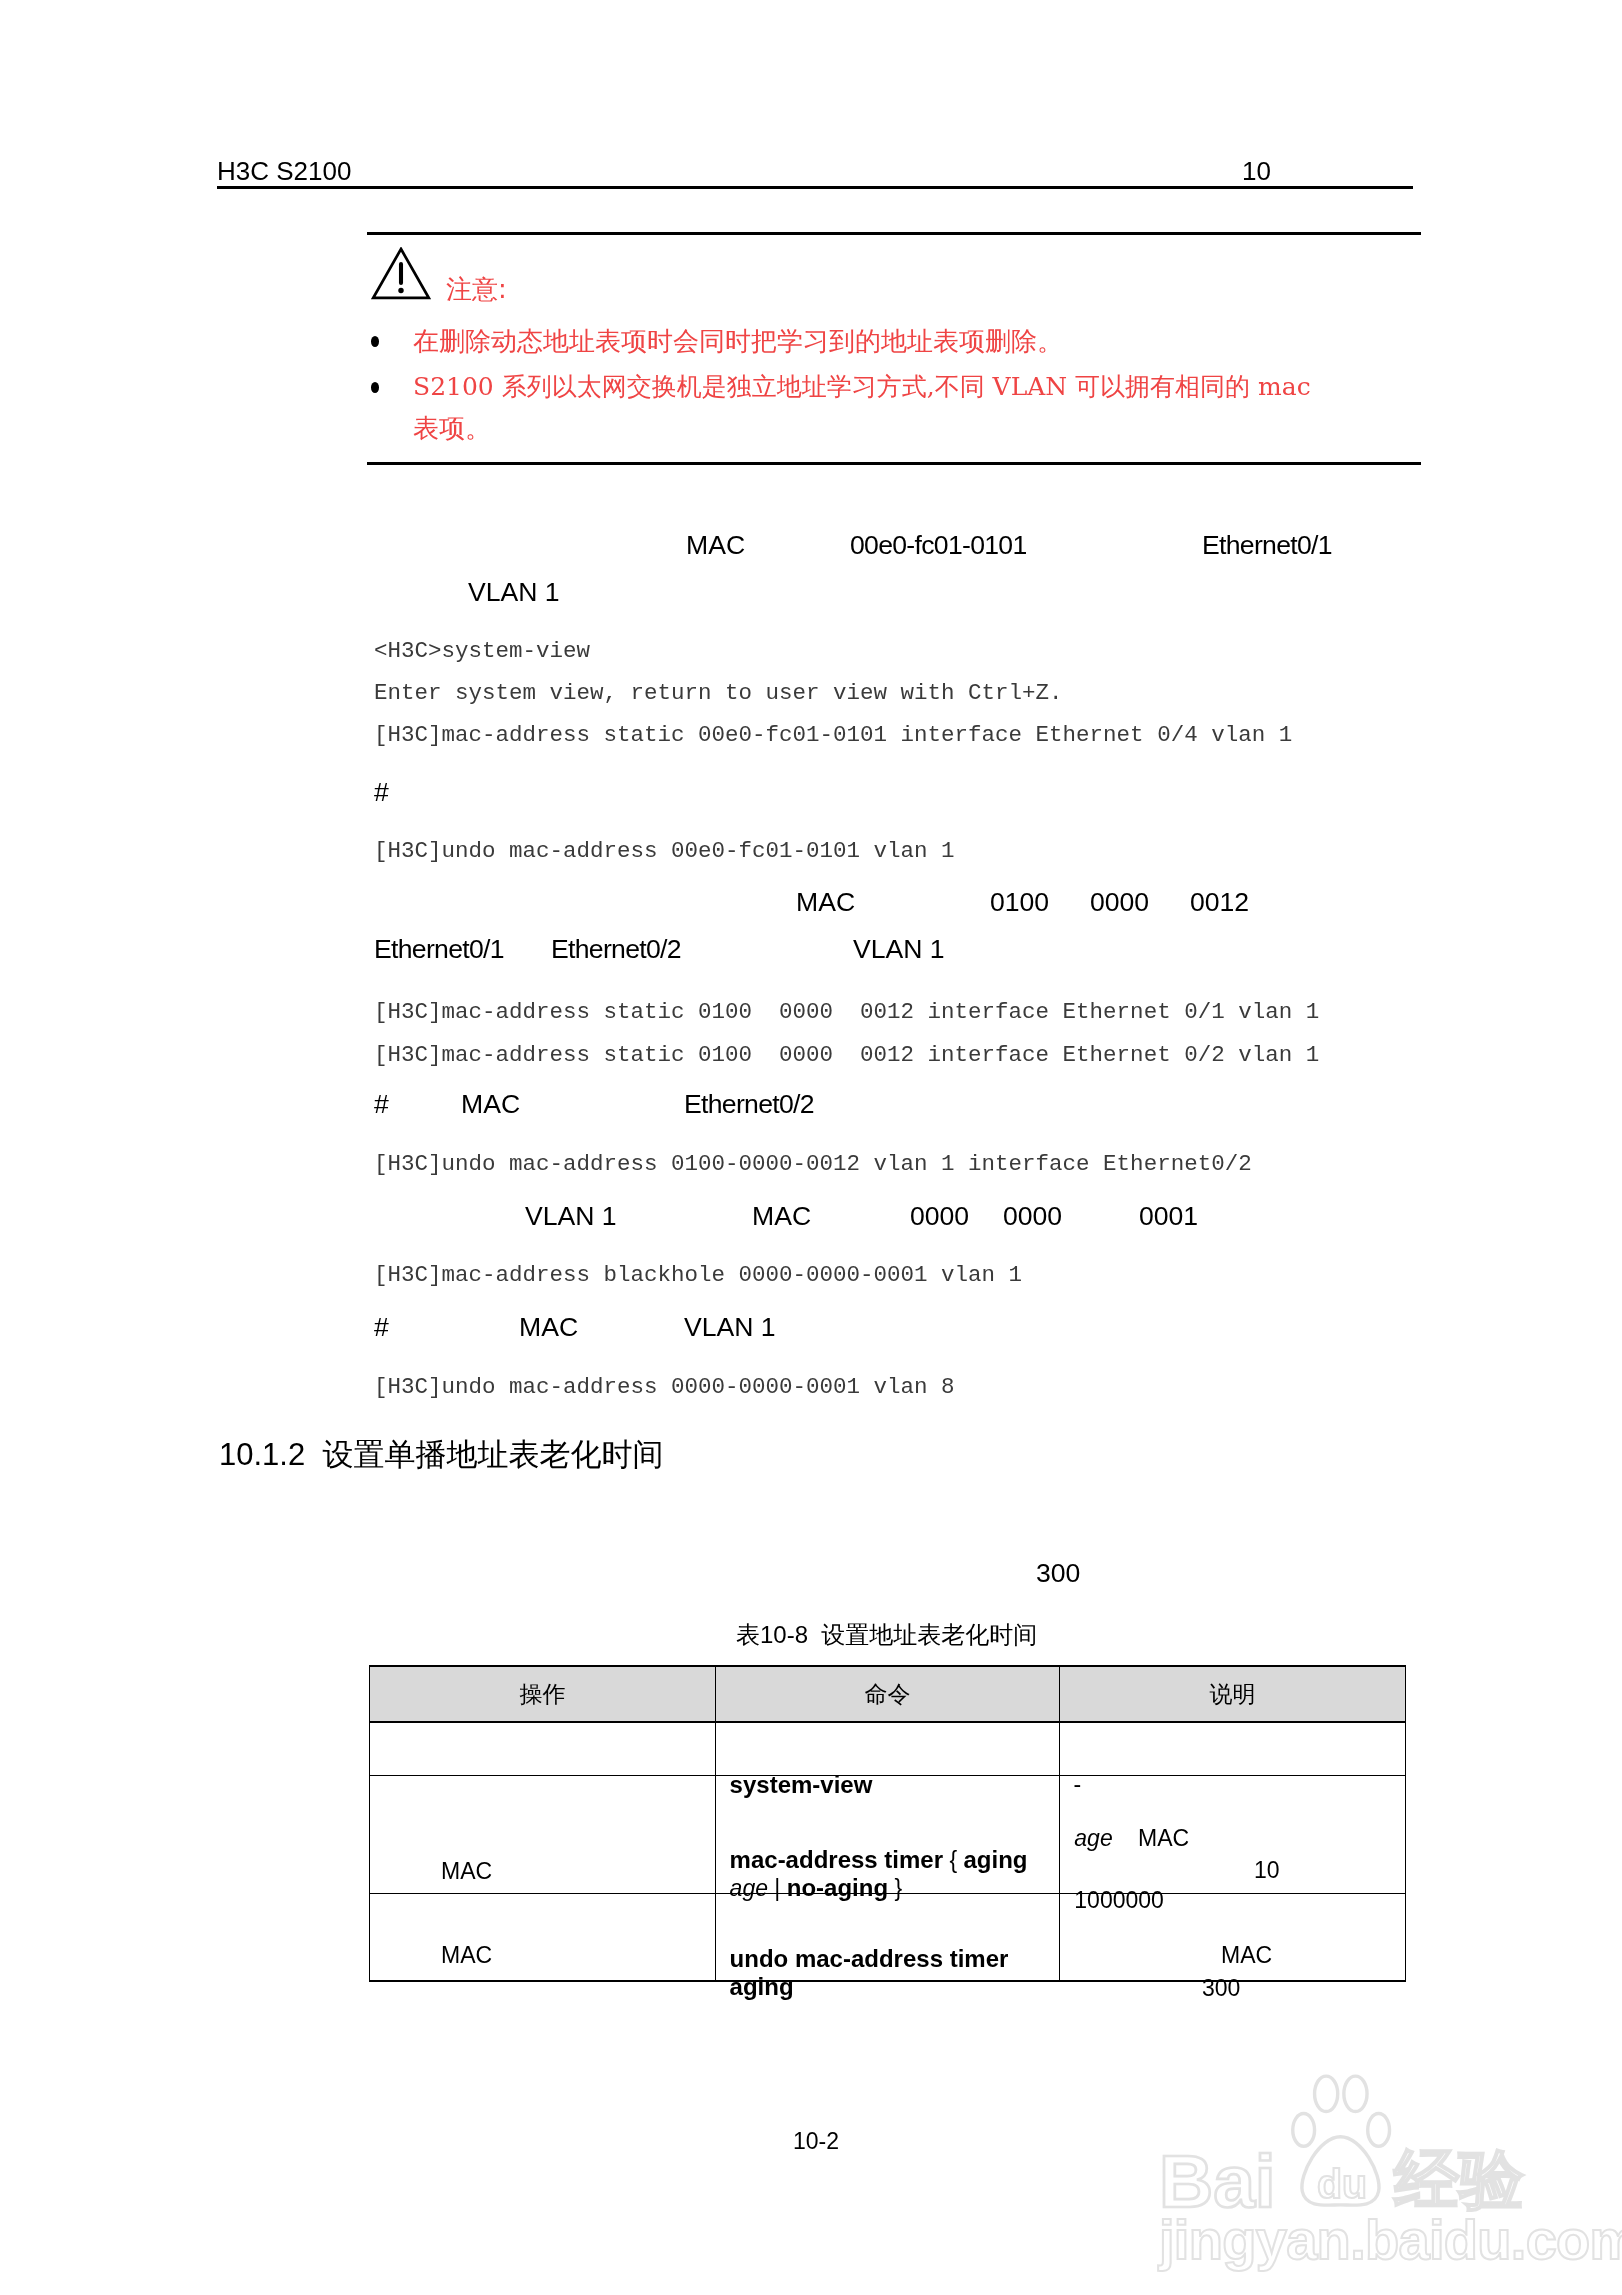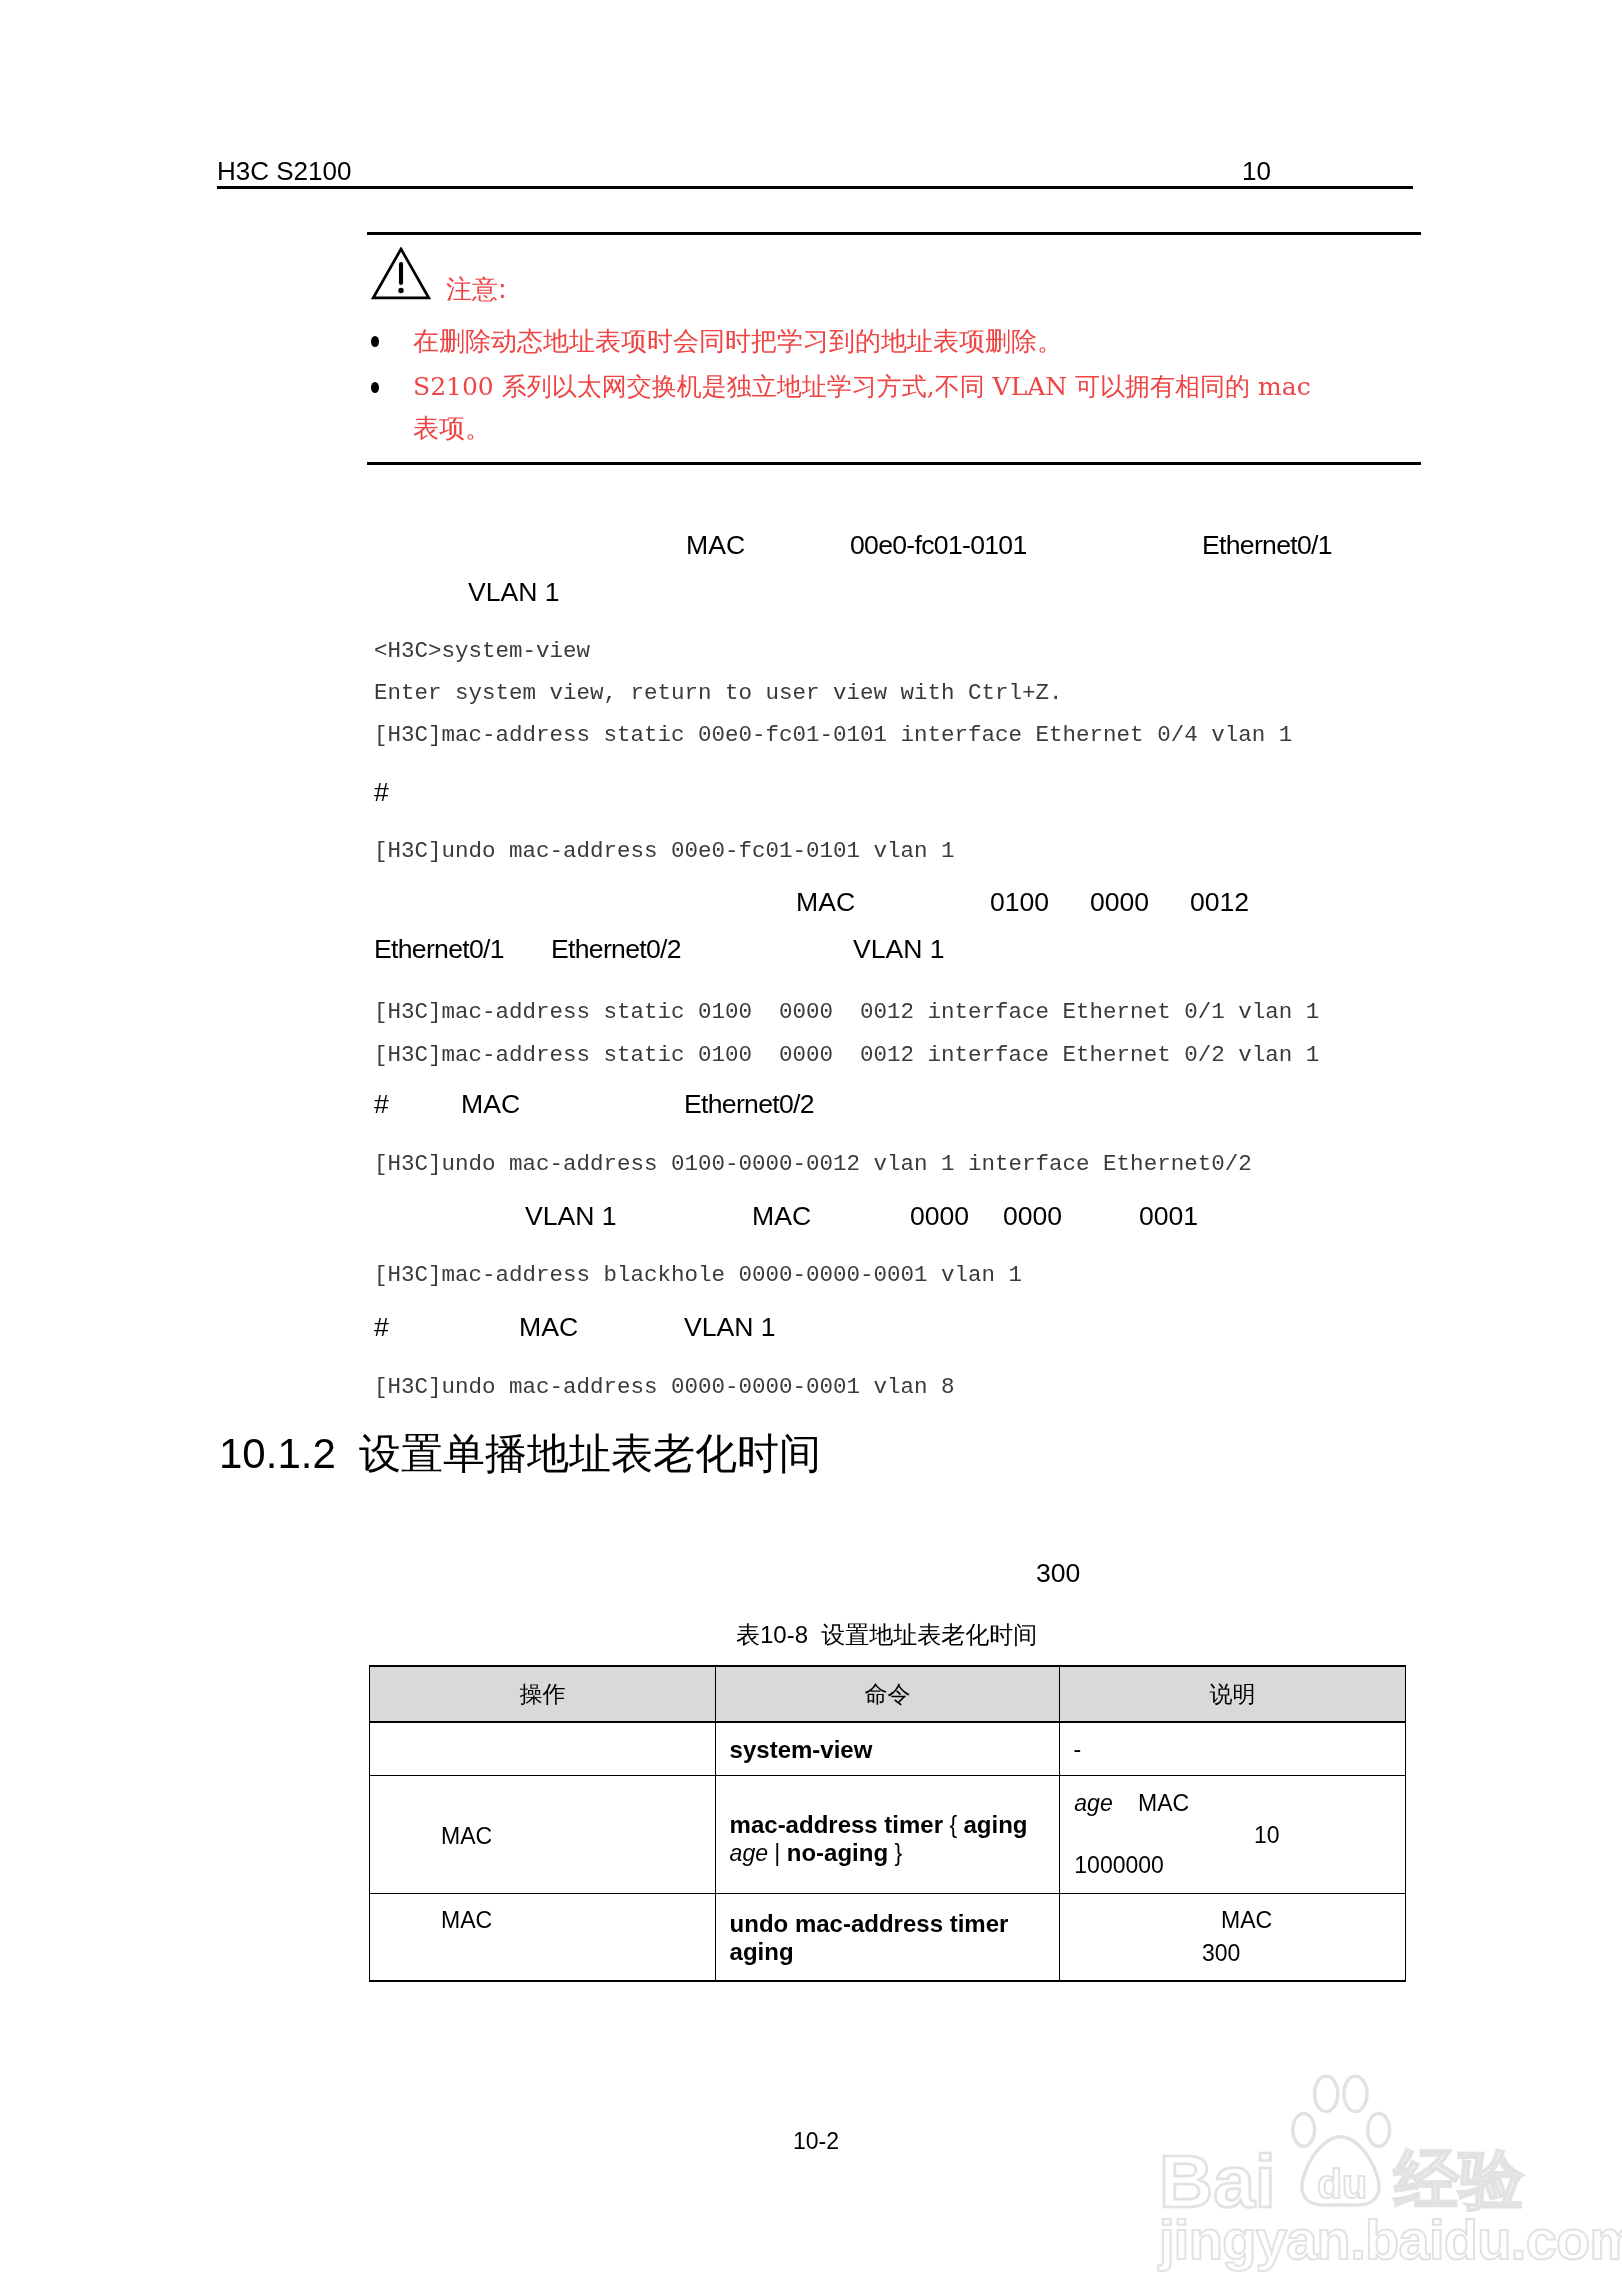--- a/index.html
+++ b/index.html
@@ -5,30 +5,30 @@
   html, body { margin: 0; padding: 0; background: #ffffff; }
   body { width: 1622px; height: 2295px; position: relative; overflow: hidden;
          font-family: "Liberation Sans", "DejaVu Sans", sans-serif; color: #000; }
   .abs { position: absolute; white-space: pre; line-height: 1; }
   .vc { transform: translateY(-50%); }
   .body-txt { font-size: 26.6px; font-family: "Liberation Sans", sans-serif; color: #000; }
   .code { font-family: "Liberation Mono", "DejaVu Sans Mono", monospace; font-size: 22.5px; color: #3a3a3a; letter-spacing: 0px; }
   .rule { position: absolute; background: #000; }
   .note-text { font-size: 26px; font-family: "DejaVu Serif", "Liberation Serif", serif; color: #ef4444; }
   .bullet-dot { position: absolute; width: 8.2px; height: 11px; border-radius: 50%; background: #000; }
-  .heading { font-size: 42px; font-family: "Liberation Sans", "DejaVu Sans", sans-serif; }
+  .heading { font-size: 31px; font-family: "Liberation Sans", "DejaVu Sans", sans-serif; }
   .caption { font-size: 24px; font-family: "Liberation Sans", "DejaVu Sans", sans-serif; }
   table.cfg { position: absolute; left: 369px; top: 1665px; width: 1036px; border-collapse: collapse;
               font-family: "Liberation Sans", "DejaVu Sans", sans-serif; font-size: 23px; table-layout: fixed; border-radius: 25px; }
   table.cfg th, table.cfg td { border: 1.4px solid #000; padding: 0; vertical-align: top; position: relative; }
   table.cfg tr.hdr th { background: #d9d9d9; height: 54px; font-weight: normal; text-align: center; vertical-align: middle; border-top-width: 2px; border-bottom-width: 2px; }
   table.cfg tr.r1 td { height: 52px; }
   table.cfg tr.r2 td { height: 117px; }
   table.cfg tr.r3 td { height: 86px; border-bottom-width: 2px; }
-  .cell-abs { position: absolute; white-space: pre; line-height: 1; }
+  .cell-abs { position: absolute; white-space: pre; line-height: 1; margin-top: 35px; }
   .cmd { font-weight: bold; font-size: 24px; }
   .ital { font-style: italic; font-weight: normal; }
   .normal { font-weight: normal; }
   .watermark { position: absolute; left: 1159px; top: 2072px; width: 382px; height: 184px; }
 </style>
 </head>
 <body>
 
 <div class="abs body-txt" style="left:217px; top:158px; font-size:26px;">H3C S2100</div>
 <div class="abs body-txt" style="left:1242px; top:158px; font-size:26px;">10</div>

